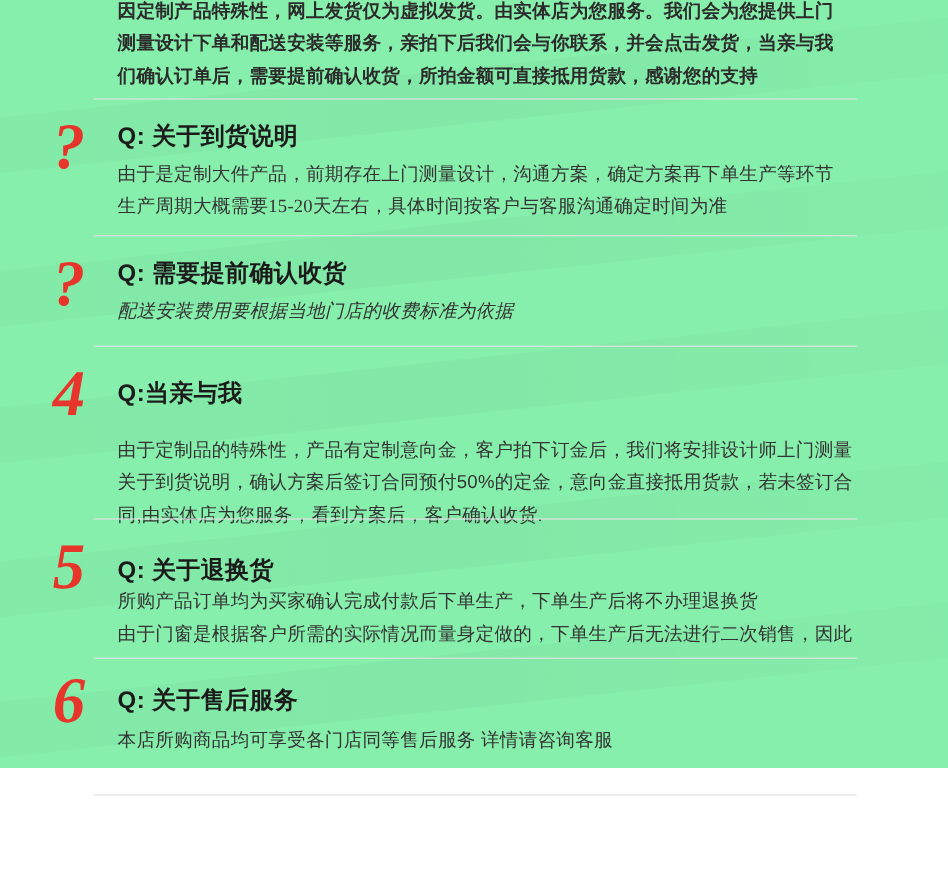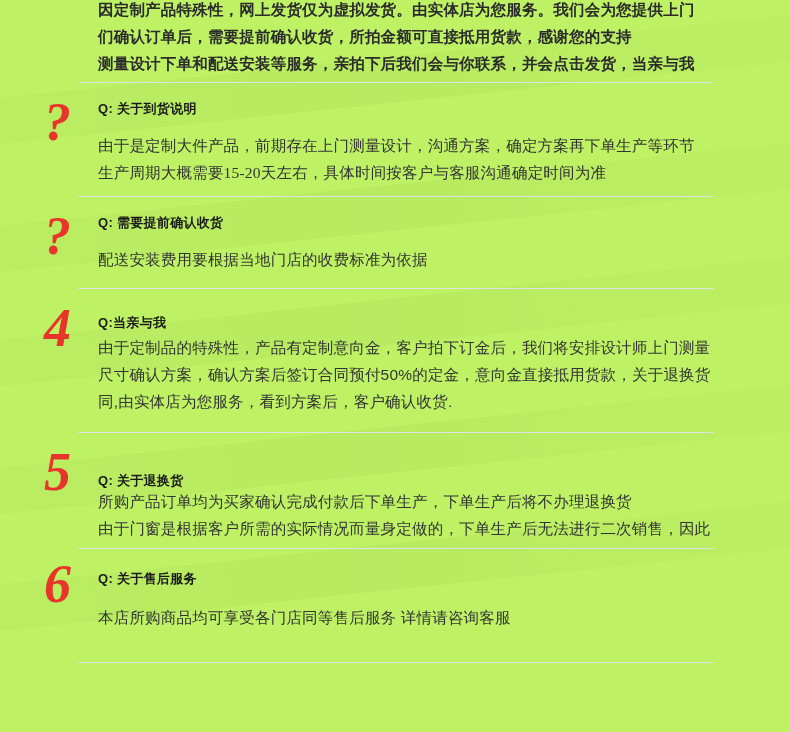--- a/index.html
+++ b/index.html
@@ -10,22 +10,22 @@
     width: 790px;
     height: 732px;
     background: #ffffff;
     font-family: "Liberation Sans", sans-serif;
     color: #333333;
     overflow: hidden;
   }
   .page {
     position: relative;
     width: 790px;
-    height: 732px;
-    background: #bef264;
+    height: 640px;
+    background: #86efac;
   }
   
   .intro {
     position: absolute;
     left: 98px;
     top: -4px;
     width: 630px;
     font-size: 15.5px;
     line-height: 27px;
     color: #2b2b2b;
@@ -70,21 +70,21 @@
     font-weight: bold;
     font-style: italic;
     line-height: 56px;
     text-align: left;
     letter-spacing: -1px;
   }
   .q-title {
     position: absolute;
     left: 98px;
     top: 0px;
-    font-size: 13px;
+    font-size: 20px;
     font-weight: bold;
     color: #1a1a1a;
     letter-spacing: 0.3px;
     white-space: nowrap;
   }
   .q-body {
     position: absolute;
     left: 98px;
     width: 640px;
     font-size: 15.5px;
@@ -111,62 +111,62 @@
   <div class="watermark">
     <div class="wm-band" style="top: 58px;"></div>
     <div class="wm-band" style="top: 186px;"></div>
     <div class="wm-band" style="top: 300px;"></div>
     <div class="wm-band" style="top: 428px;"></div>
     <div class="wm-band" style="top: 545px;"></div>
   </div>
 
   <div class="intro">
     <div class="line">因定制产品特殊性，网上发货仅为虚拟发货。由实体店为您服务。我们会为您提供上门</div>
+    <div class="line">测量设计下单和配送安装等服务，亲拍下后我们会与你联系，并会点击发货，当亲与我</div>
     <div class="line">们确认订单后，需要提前确认收货，所拍金额可直接抵用货款，感谢您的支持</div>
-    <div class="line">测量设计下单和配送安装等服务，亲拍下后我们会与你联系，并会点击发货，当亲与我</div>
   </div>
 
   <div class="divider" style="top: 82px;"></div>
 
   <div class="faq-block" style="top: 100px; height: 100px;">
     <div class="num">?</div>
     <div class="q-title">Q: 关于到货说明</div>
     <div class="q-body" style="top: 32px; font-family: Liberation Serif, serif;">
       <div class="line">由于是定制大件产品，前期存在上门测量设计，沟通方案，确定方案再下单生产等环节</div>
       <div class="line">生产周期大概需要15-20天左右，具体时间按客户与客服沟通确定时间为准</div>
     </div>
   </div>
 
   <div class="divider" style="top: 196px;"></div>
 
   <div class="faq-block" style="top: 214px; height: 76px;">
     <div class="num">?</div>
     <div class="q-title">Q: 需要提前确认收货</div>
-    <div class="q-body" style="top: 32px;">
+    <div class="q-body" style="top: 32px; font-style: italic;">
       <div class="line">配送安装费用要根据当地门店的收费标准为依据</div>
     </div>
   </div>
 
   <div class="divider" style="top: 288px;"></div>
 
   <div class="faq-block" style="top: 306px; height: 128px;">
     <div class="num">4</div>
     <div class="q-title" style="top: 8px;">Q:当亲与我</div>
-    <div class="q-body" style="top: 28px;">
+    <div class="q-body" style="top: 56px;">
       <div class="line">由于定制品的特殊性，产品有定制意向金，客户拍下订金后，我们将安排设计师上门测量</div>
-      <div class="line">尺寸确认方案，确认方案后签订合同预付50%的定金，意向金直接抵用货款，关于退换货</div>
+      <div class="line">关于到货说明，确认方案后签订合同预付50%的定金，意向金直接抵用货款，若未签订合</div>
       <div class="line">同,由实体店为您服务，看到方案后，客户确认收货.</div>
     </div>
   </div>
 
   <div class="divider" style="top: 432px;"></div>
 
   <div class="faq-block" style="top: 450px; height: 100px;">
     <div class="num">5</div>
-    <div class="q-title" style="top: 22px; text-align: center;">Q: 关于退换货</div>
+    <div class="q-title" style="top: 12px; text-align: center;">Q: 关于退换货</div>
     <div class="q-body" style="top: 38px;">
       <div class="line">所购产品订单均为买家确认完成付款后下单生产，下单生产后将不办理退换货</div>
       <div class="line">由于门窗是根据客户所需的实际情况而量身定做的，下单生产后无法进行二次销售，因此</div>
     </div>
   </div>
 
   <div class="divider" style="top: 548px;"></div>
 
   <div class="faq-block" style="top: 562px; height: 80px;">
     <div class="num">6</div>

